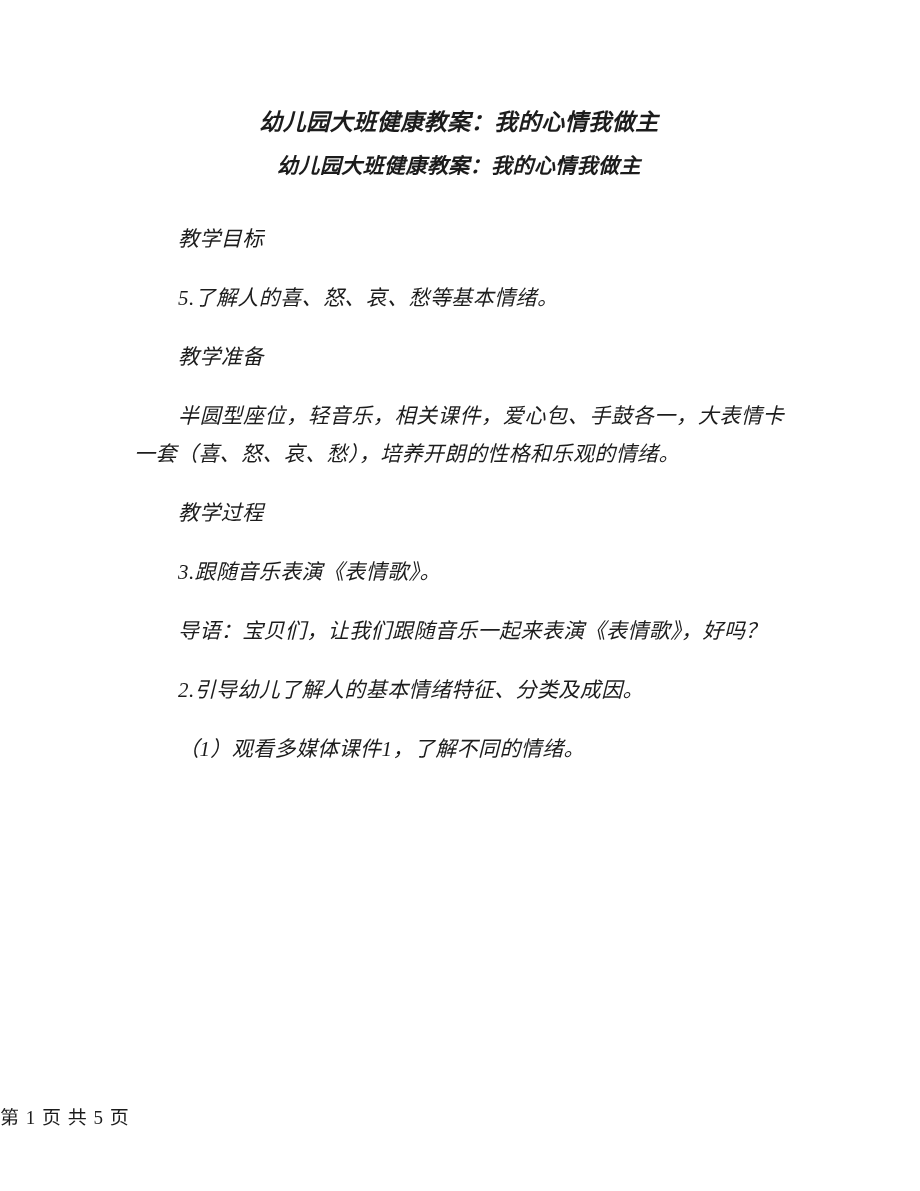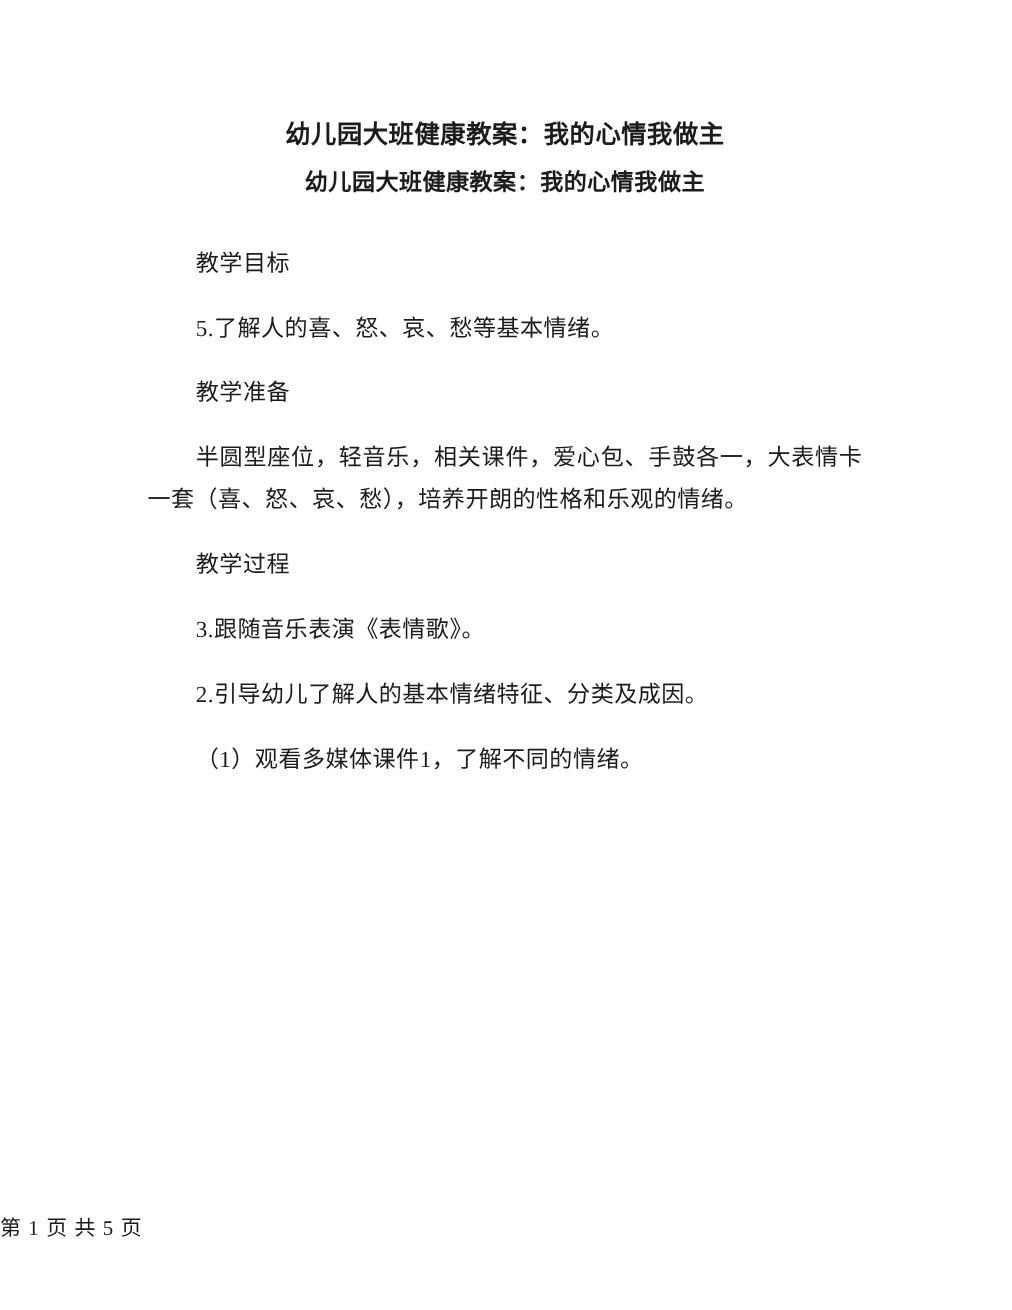--- a/index.html
+++ b/index.html
@@ -18,20 +18,21 @@
     position: relative;
     width: 920px;
     height: 1191px;
     background: #ffffff;
     overflow: hidden;
     color: #1c1c1c;
   }
 
   .content {
     padding: 108px 136px 0 134px;
+    font-style: italic;
   }
 
   .doc-title {
     font-size: 23px;
     font-weight: bold;
     line-height: 30px;
     text-align: center;
     letter-spacing: 0.5px;
   }
 
@@ -80,19 +81,20 @@
 
     <h2 class="doc-subtitle">幼儿园大班健康教案：我的心情我做主</h2>
 
     <div class="doc-body">
       <p>教学目标</p>
       <p>5.了解人的喜、怒、哀、愁等基本情绪。</p>
       <p>教学准备</p>
       <p>半圆型座位，轻音乐，相关课件，爱心包、手鼓各一，大表情卡一套（喜、怒、哀、愁），培养开朗的性格和乐观的情绪。</p>
       <p>教学过程</p>
       <p>3.跟随音乐表演《表情歌》。</p>
+      <p>导语：宝贝们，让我们跟随音乐一起来表演《表情歌》，好吗？</p>
       <p>2.引导幼儿了解人的基本情绪特征、分类及成因。</p>
       <p>（1）观看多媒体课件1，了解不同的情绪。</p>
     </div>
   </div>
 
   <div class="page-footer">第 1 页 共 5 页</div>
 </div>
 
 </body></html>

